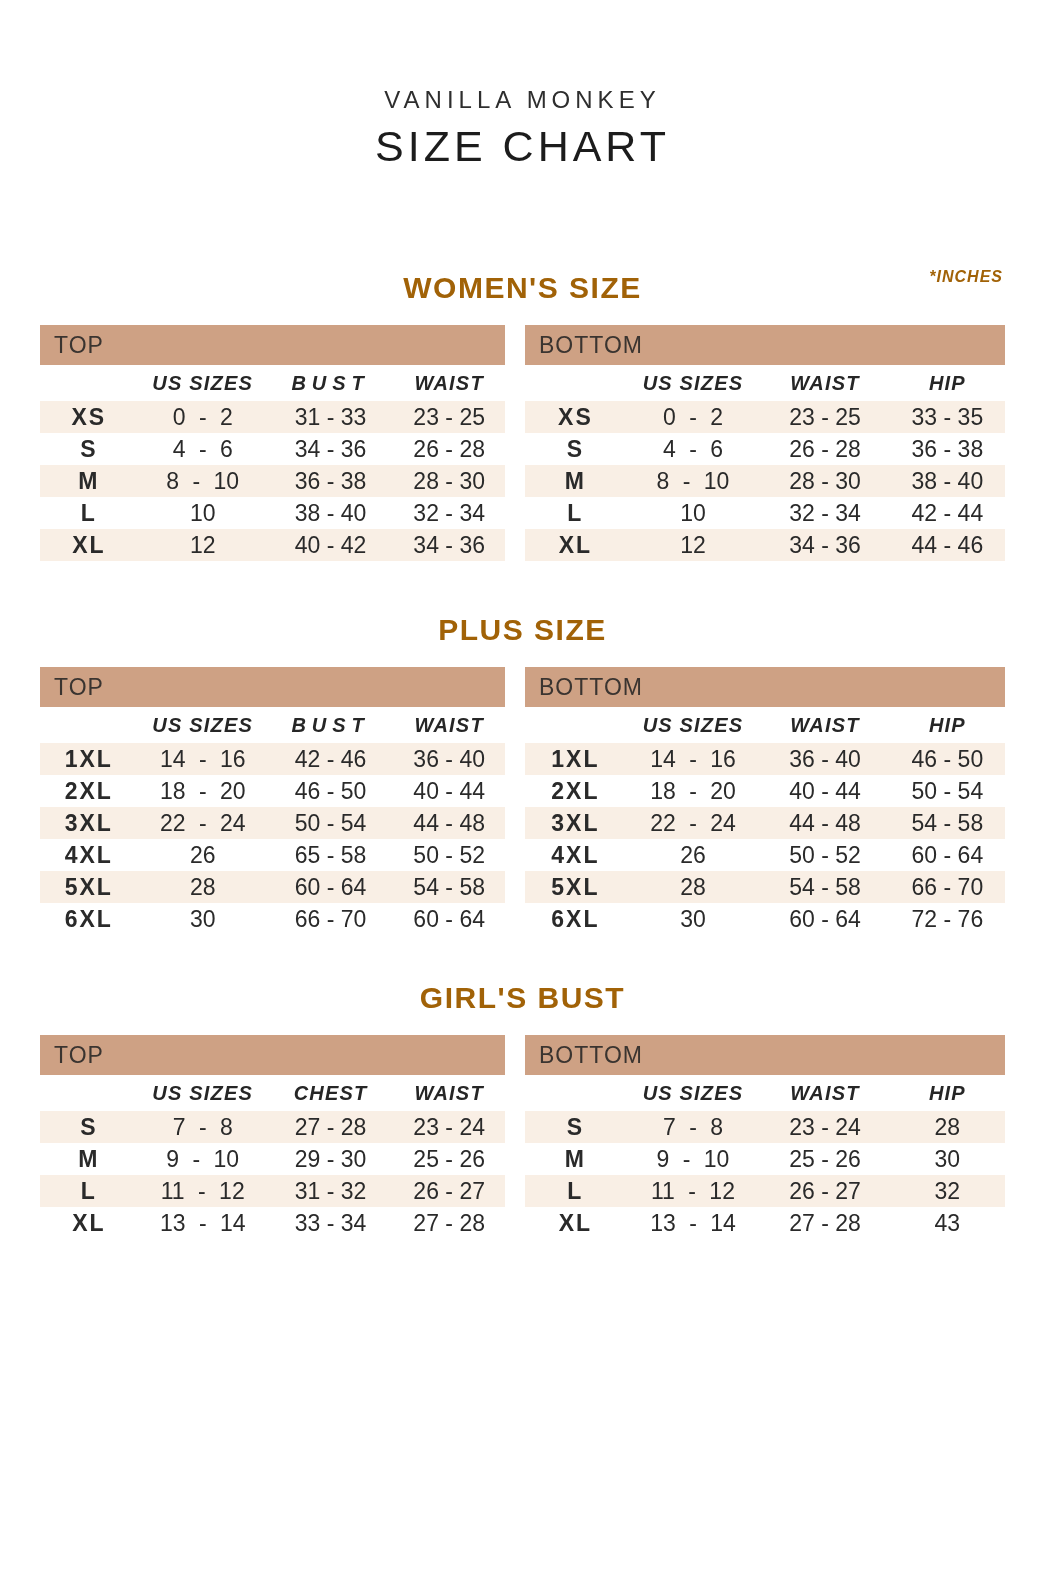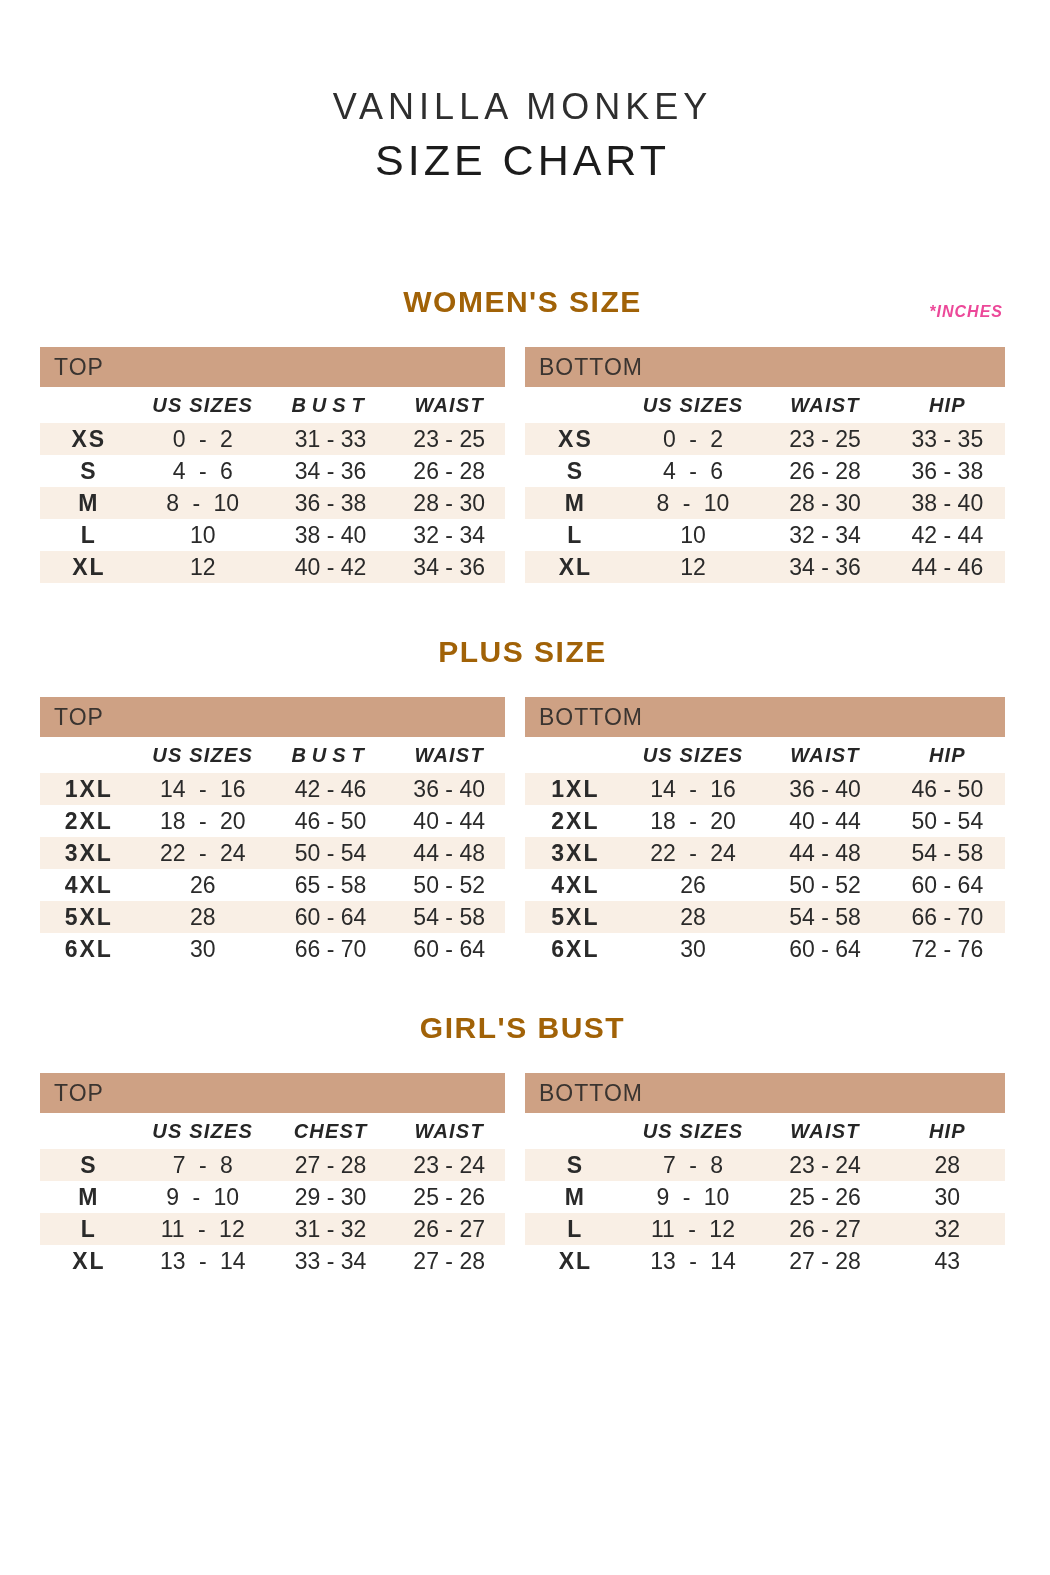--- a/index.html
+++ b/index.html
@@ -1,34 +1,34 @@
 <!DOCTYPE html>
 <html><head>
 <meta charset="utf-8">
 <style>
   html,body { margin:0; padding:0; background:#ffffff; }
   body { font-family:"Liberation Sans","DejaVu Sans",sans-serif; color:#242424; }
   .page { width:1050px; height:1575px; margin:0 auto; box-sizing:border-box;
           padding:86px 45px 0 40px; background:#fff; overflow:hidden; }
 
   header { text-align:center; }
-  .brand { font-size:36px; letter-spacing:5px; font-weight:400; color:#2e2e2e; }
+  .brand { font-size:24px; letter-spacing:5px; font-weight:400; color:#2e2e2e; }
   .title { font-size:43px; font-weight:400; letter-spacing:4px; margin-top:8px; color:#1c1c1c; }
 
   .section-women { margin-top:100px; }
   .section-plus  { margin-top:52px; }
   .section-girls { margin-top:46px; }
 
   .section-head { position:relative; text-align:center; height:38px; }
   .section-heading { font-size:30px; font-weight:700; letter-spacing:1.5px; color:#a16207;
                      margin:0; display:inline-block; }
-  .units-note { position:absolute; right:2px; bottom:2px; font-style:italic;
-                font-weight:700; font-size:16px; letter-spacing:1px; color:#ec4899; }
-
-  .tables { display:flex; gap:20px; margin-top:24px; }
+  .units-note { position:absolute; right:2px; bottom:23px; font-style:italic;
+                font-weight:700; font-size:16px; letter-spacing:1px; color:#a16207; }
+
+  .tables { display:flex; gap:20px; margin-top:16px; }
   .size-table.left  { width:465px; }
   .size-table.right { width:480px; }
 
   .bar { height:40px; background:#CEA184; display:flex; align-items:center;
          padding-left:14px; box-sizing:border-box; font-size:23px;
          letter-spacing:1px; color:#3a3430; }
 
   .thead, .trow { display:grid; grid-template-columns:21% 28% 27% 24%; }
   .thead { height:36px; align-items:center; background:#fff; }
   .col-head { text-align:center; font-style:italic; font-weight:700;

